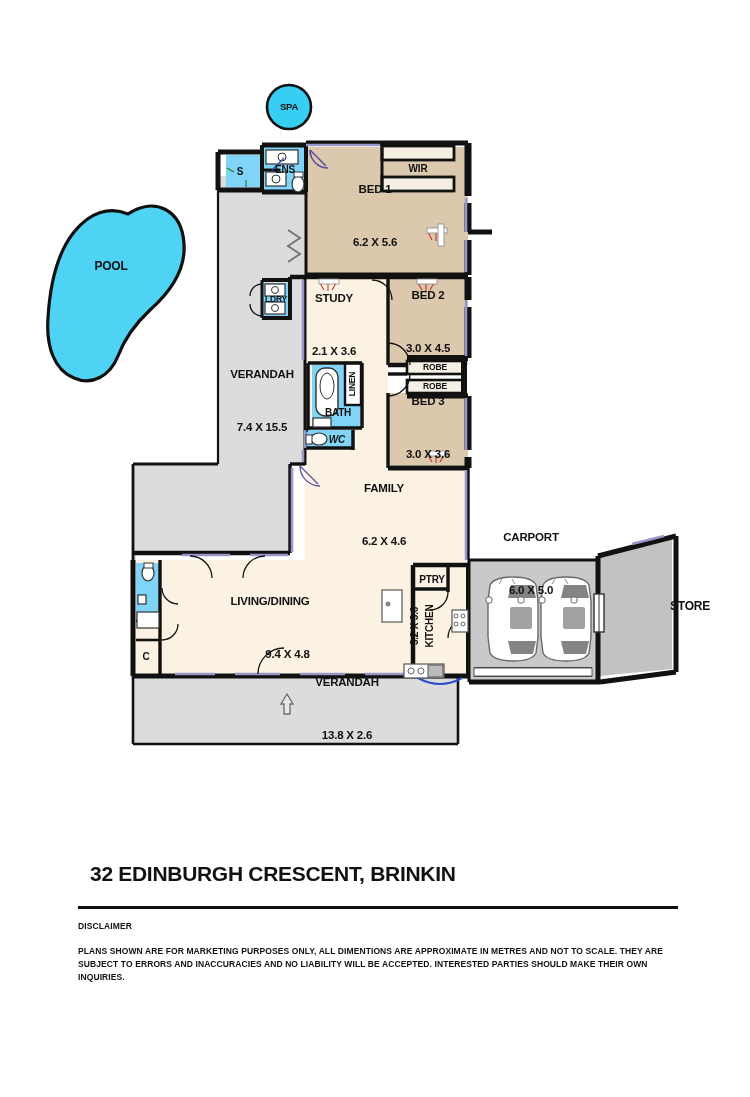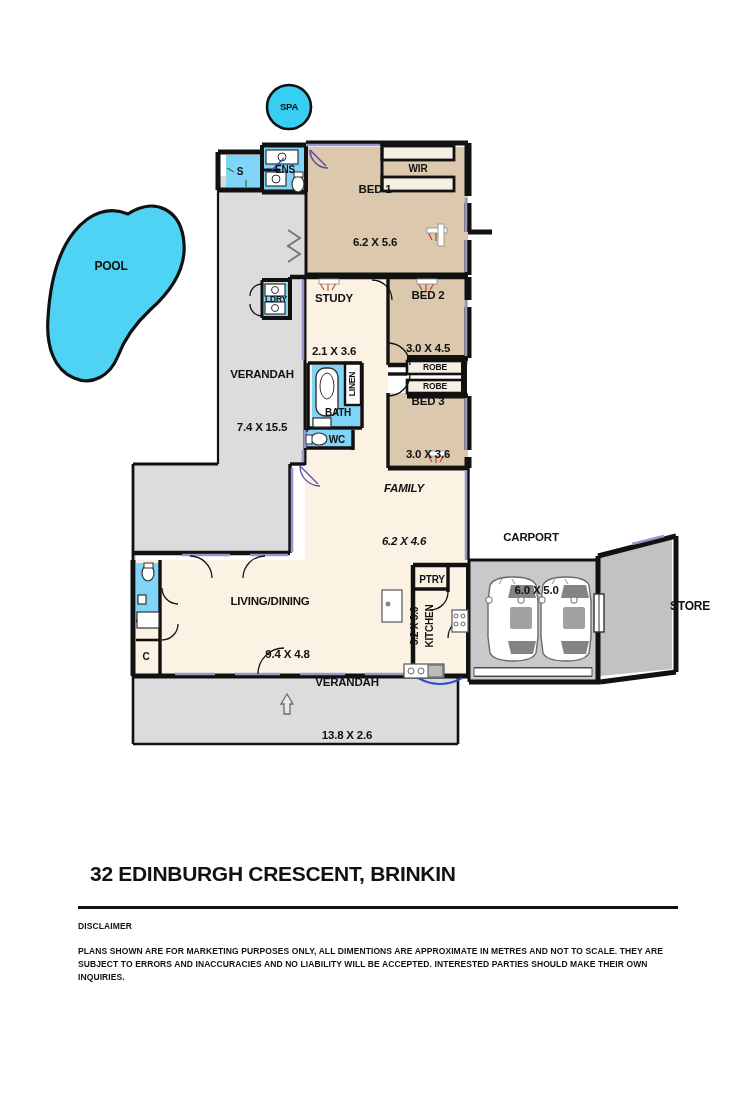--- a/index.html
+++ b/index.html
@@ -428,28 +428,28 @@
 
 <div class="lbl center sz-room" style="left:428px; top:428px;">
   <span>BED 3</span>
   <span class="dim">3.0 X 3.6</span>
 </div>
 
 <div class="lbl vert sz-tiny" style="left:353px; top:384px;">LINEN</div>
 
 <div class="lbl center sz-small" style="left:338px; top:413px;">BATH</div>
 
-<div class="lbl center sz-small" style="left:337px; top:440px;">WC</div>
+<div class="lbl center sz-small" style="left:337px; top:440px;font-style:italic;">WC</div>
 
 <div class="lbl center sz-room" style="left:262px; top:401px;">
   <span>VERANDAH</span>
   <span class="dim">7.4 X 15.5</span>
 </div>
 
-<div class="lbl center sz-room" style="left:404px; top:515px;font-style:italic;">
+<div class="lbl center sz-room" style="left:384px; top:515px;">
   <span>FAMILY</span>
   <span class="dim">6.2 X 4.6</span>
 </div>
 
 <div class="lbl center sz-small" style="left:432px; top:580px;">PTRY</div>
 
 <div class="lbl vert sz-small" style="left:430px; top:626px;">
   <span>KITCHEN</span>
 </div>
 <div class="lbl vert sz-small" style="left:415px; top:626px;">3.2 X 3.6</div>
@@ -459,21 +459,21 @@
   <span class="dim">9.4 X 4.8</span>
 </div>
 
 <div class="lbl center sz-small" style="left:146px; top:657px;">C</div>
 
 <div class="lbl center sz-room" style="left:347px; top:709px;">
   <span>VERANDAH</span>
   <span class="dim">13.8 X 2.6</span>
 </div>
 
-<div class="lbl center sz-room" style="left:531px; top:564px;text-align:right;">
+<div class="lbl center sz-room" style="left:531px; top:564px;">
   <span>CARPORT</span>
   <span class="dim">6.0 X 5.0</span>
 </div>
 
 <div class="lbl center sz-big" style="left:643px; top:607px;margin-left:47px;">STORE</div>
 
 </div>
 
 <div id="footer">
   <h1 id="addr-title">32 EDINBURGH CRESCENT, BRINKIN</h1>

